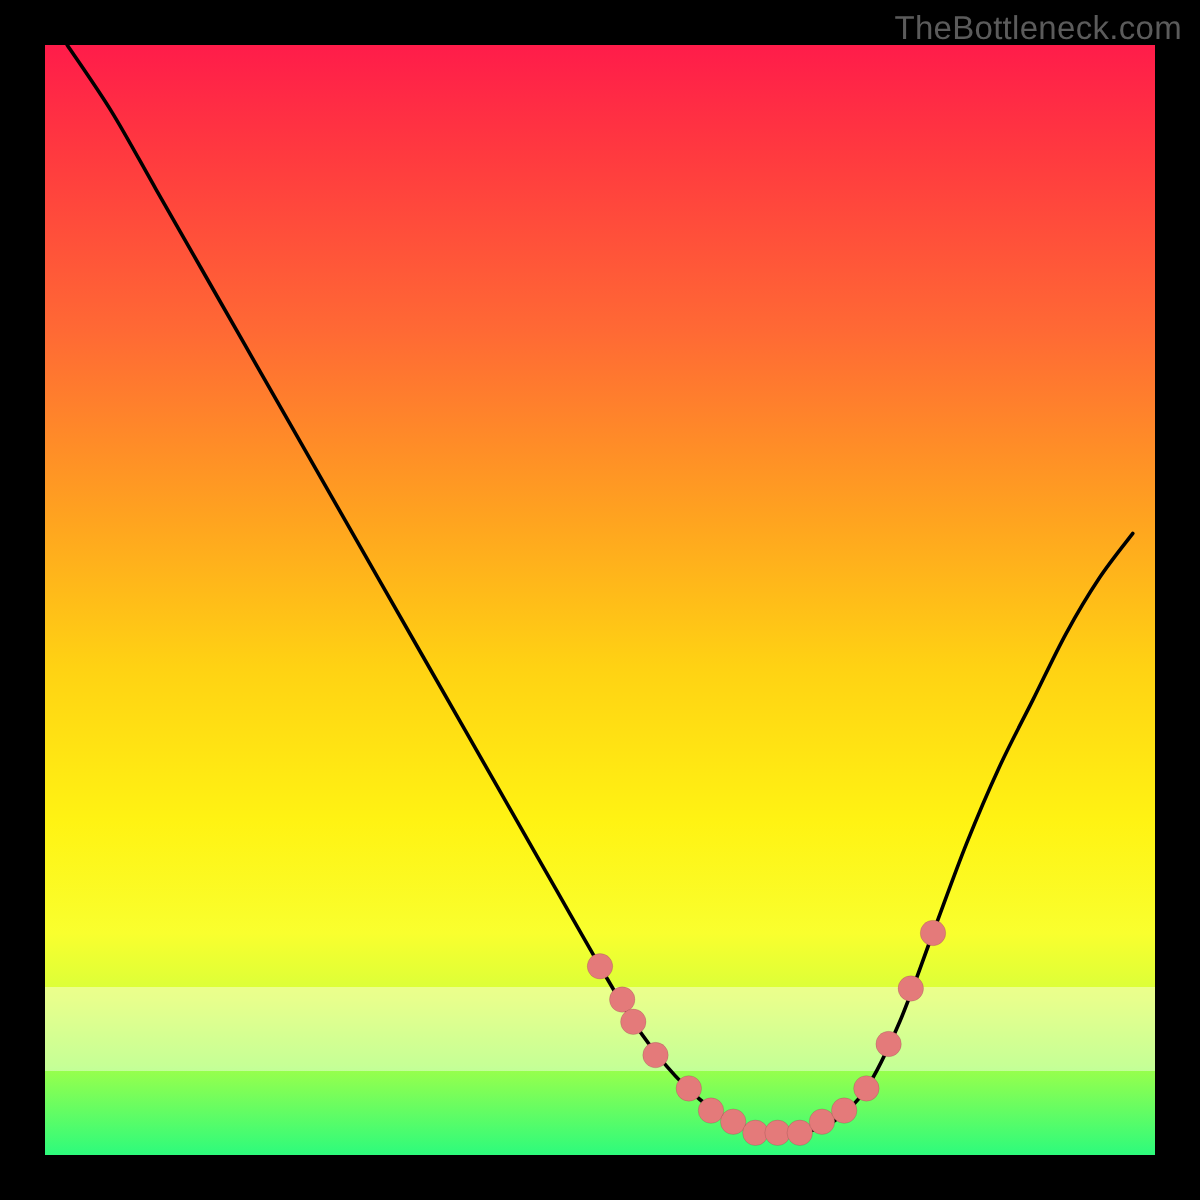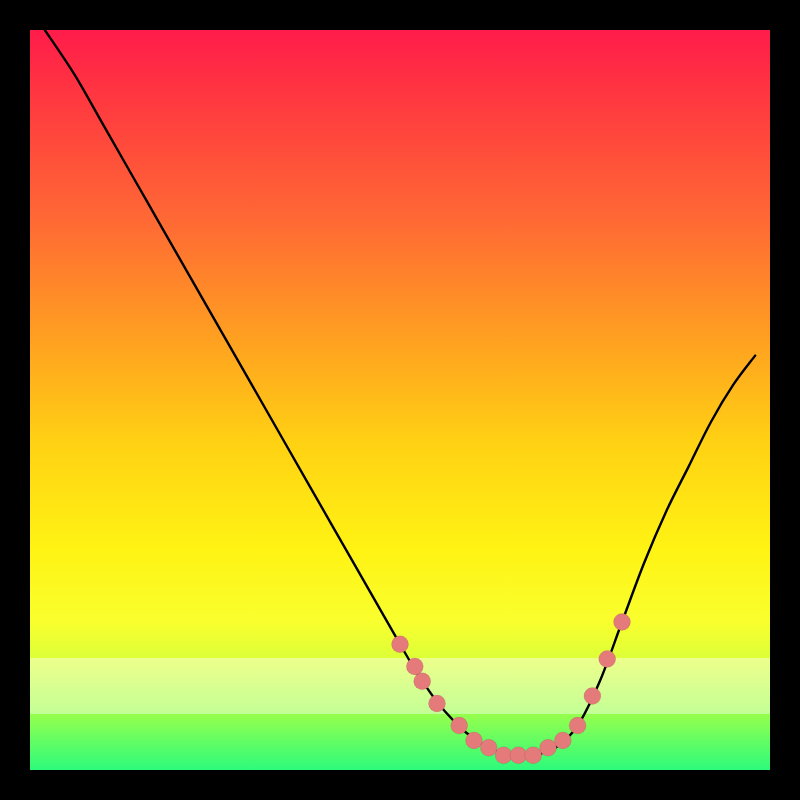--- a/index.html
+++ b/index.html
@@ -71,20 +71,21 @@
     fill: #e47a7a;
     stroke: rgba(0,0,0,0.15);
     stroke-width: 0.5;
   }
 </style>
 </head>
 <body>
 
 <div class="stage">
 
+  <div class="watermark">TheBottleneck.com</div>
 
   <div class="plot-area">
     <div class="gradient"></div>
     <div class="pale-band"></div>
 
     <svg class="curve" viewBox="0 0 740 740" preserveAspectRatio="none">
       <path id="curve-path" d="M 14.8 0 C 19.733333333333334 7.4000000000000155,34.53333333333333 28.36666666666675,44.4 44.40000000000009 C 54.266666666666666 60.43333333333344,64.13333333333333 78.9333333333334,74 96.20000000000005 C 83.86666666666667 113.4666666666667,93.73333333333335 130.73333333333332,103.60000000000001 148 C 113.46666666666667 165.26666666666668,123.33333333333331 182.53333333333342,133.2 199.80000000000007 C 143.06666666666666 217.06666666666672,152.93333333333334 234.33333333333331,162.8 251.59999999999997 C 172.66666666666669 268.8666666666666,182.53333333333333 286.1333333333334,192.4 303.40000000000003 C 202.26666666666668 320.6666666666667,212.13333333333333 337.93333333333334,222 355.2 C 231.86666666666667 372.46666666666664,241.73333333333335 389.73333333333335,251.60000000000002 407 C 261.4666666666667 424.26666666666665,271.3333333333333 441.53333333333336,281.2 458.8 C 291.06666666666666 476.06666666666666,300.93333333333334 493.33333333333337,310.8 510.6 C 320.6666666666667 527.8666666666667,330.53333333333336 545.1333333333333,340.40000000000003 562.4 C 350.2666666666667 579.6666666666666,361.3666666666667 599.4000000000001,370 614.2 C 378.6333333333333 629,384.80000000000007 640.1,392.20000000000005 651.2 C 399.6 662.3000000000001,407.00000000000006 672.1666666666666,414.40000000000003 680.8 C 421.8 689.4333333333333,429.2 696.8333333333334,436.59999999999997 703 C 443.99999999999994 709.1666666666666,451.4 714.0999999999999,458.8 717.8 C 466.20000000000005 721.5,473.6 723.9666666666667,481 725.2 C 488.4 726.4333333333334,495.80000000000007 726.4333333333334,503.20000000000005 725.2 C 510.6 723.9666666666667,518 722.7333333333333,525.4 717.8 C 532.8 712.8666666666666,540.2 706.7,547.6 695.6 C 555 684.5,562.4000000000001 668.4666666666667,569.8000000000001 651.2 C 577.2 633.9333333333334,584.6 611.7333333333333,592 592 C 599.4 572.2666666666667,606.8 551.3,614.1999999999999 532.8 C 621.5999999999999 514.3,629 497.0333333333333,636.4 481 C 643.8 464.9666666666667,651.2 451.40000000000003,658.6 436.6 C 666 421.8,673.4000000000001 405.7666666666667,680.8000000000001 392.20000000000005 C 688.2 378.6333333333334,695.6 366.3,703 355.2 C 710.4 344.09999999999997,721.5 330.5333333333333,725.1999999999999 325.59999999999997" fill="none" stroke="#000" stroke-width="2.4" stroke-linejoin="round" stroke-linecap="round"></path>
       <g id="dots">
           <circle cx="370" cy="614.2" r="8.5" class="dot"></circle>
           <circle cx="384.8" cy="636.4" r="8.5" class="dot"></circle>

